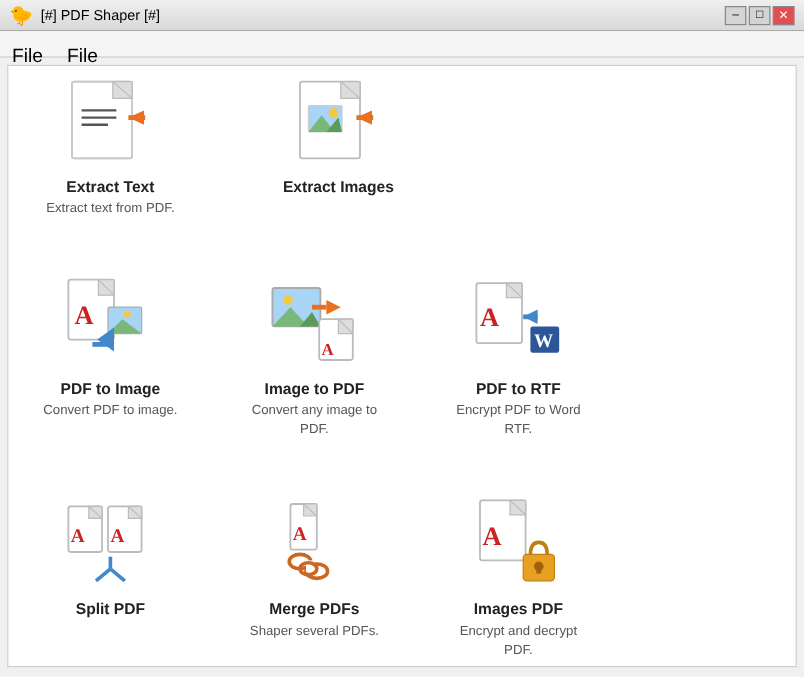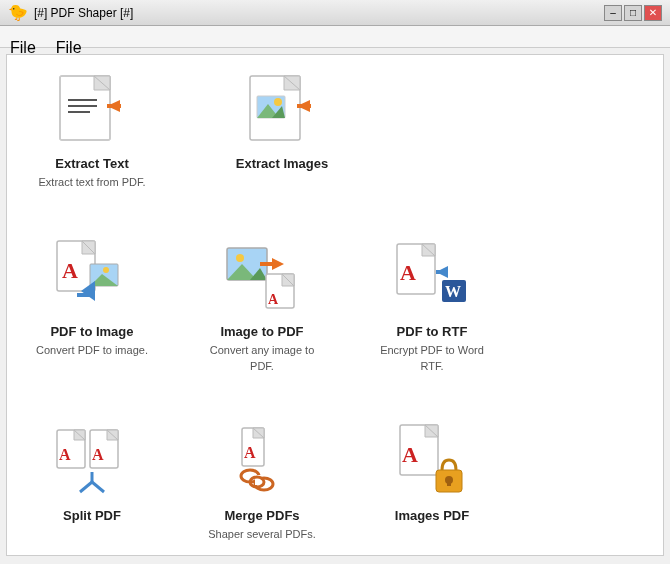--- a/index.html
+++ b/index.html
@@ -290,17 +290,18 @@
         <polyline points="33,5 46,5 46,17 33,17 33,5" fill="#ddd" stroke="#bbb" stroke-width="1"></polyline>
         <line x1="33" y1="5" x2="46" y2="17" stroke="#bbb" stroke-width="1"></line>
         <text x="10" y="42" font-size="22" fill="#cc2222" font-weight="bold" font-family="serif">A</text>
 
         <rect x="44" y="50" width="26" height="22" rx="3" fill="#e8a020" stroke="#c08010" stroke-width="1"></rect>
         <path d="M50 50 Q50 40 57 40 Q64 40 64 50" fill="none" stroke="#c08010" stroke-width="3"></path>
         <circle cx="57" cy="60" r="4" fill="#a06010"></circle>
         <rect x="55" y="60" width="4" height="6" fill="#a06010"></rect>
       </svg>
       <div class="tool-title">Images PDF</div>
+      <div class="tool-desc">Encrypt and decrypt PDF.</div>
     </div>
 
   </div>
 
 </div>
 
 </body></html>

